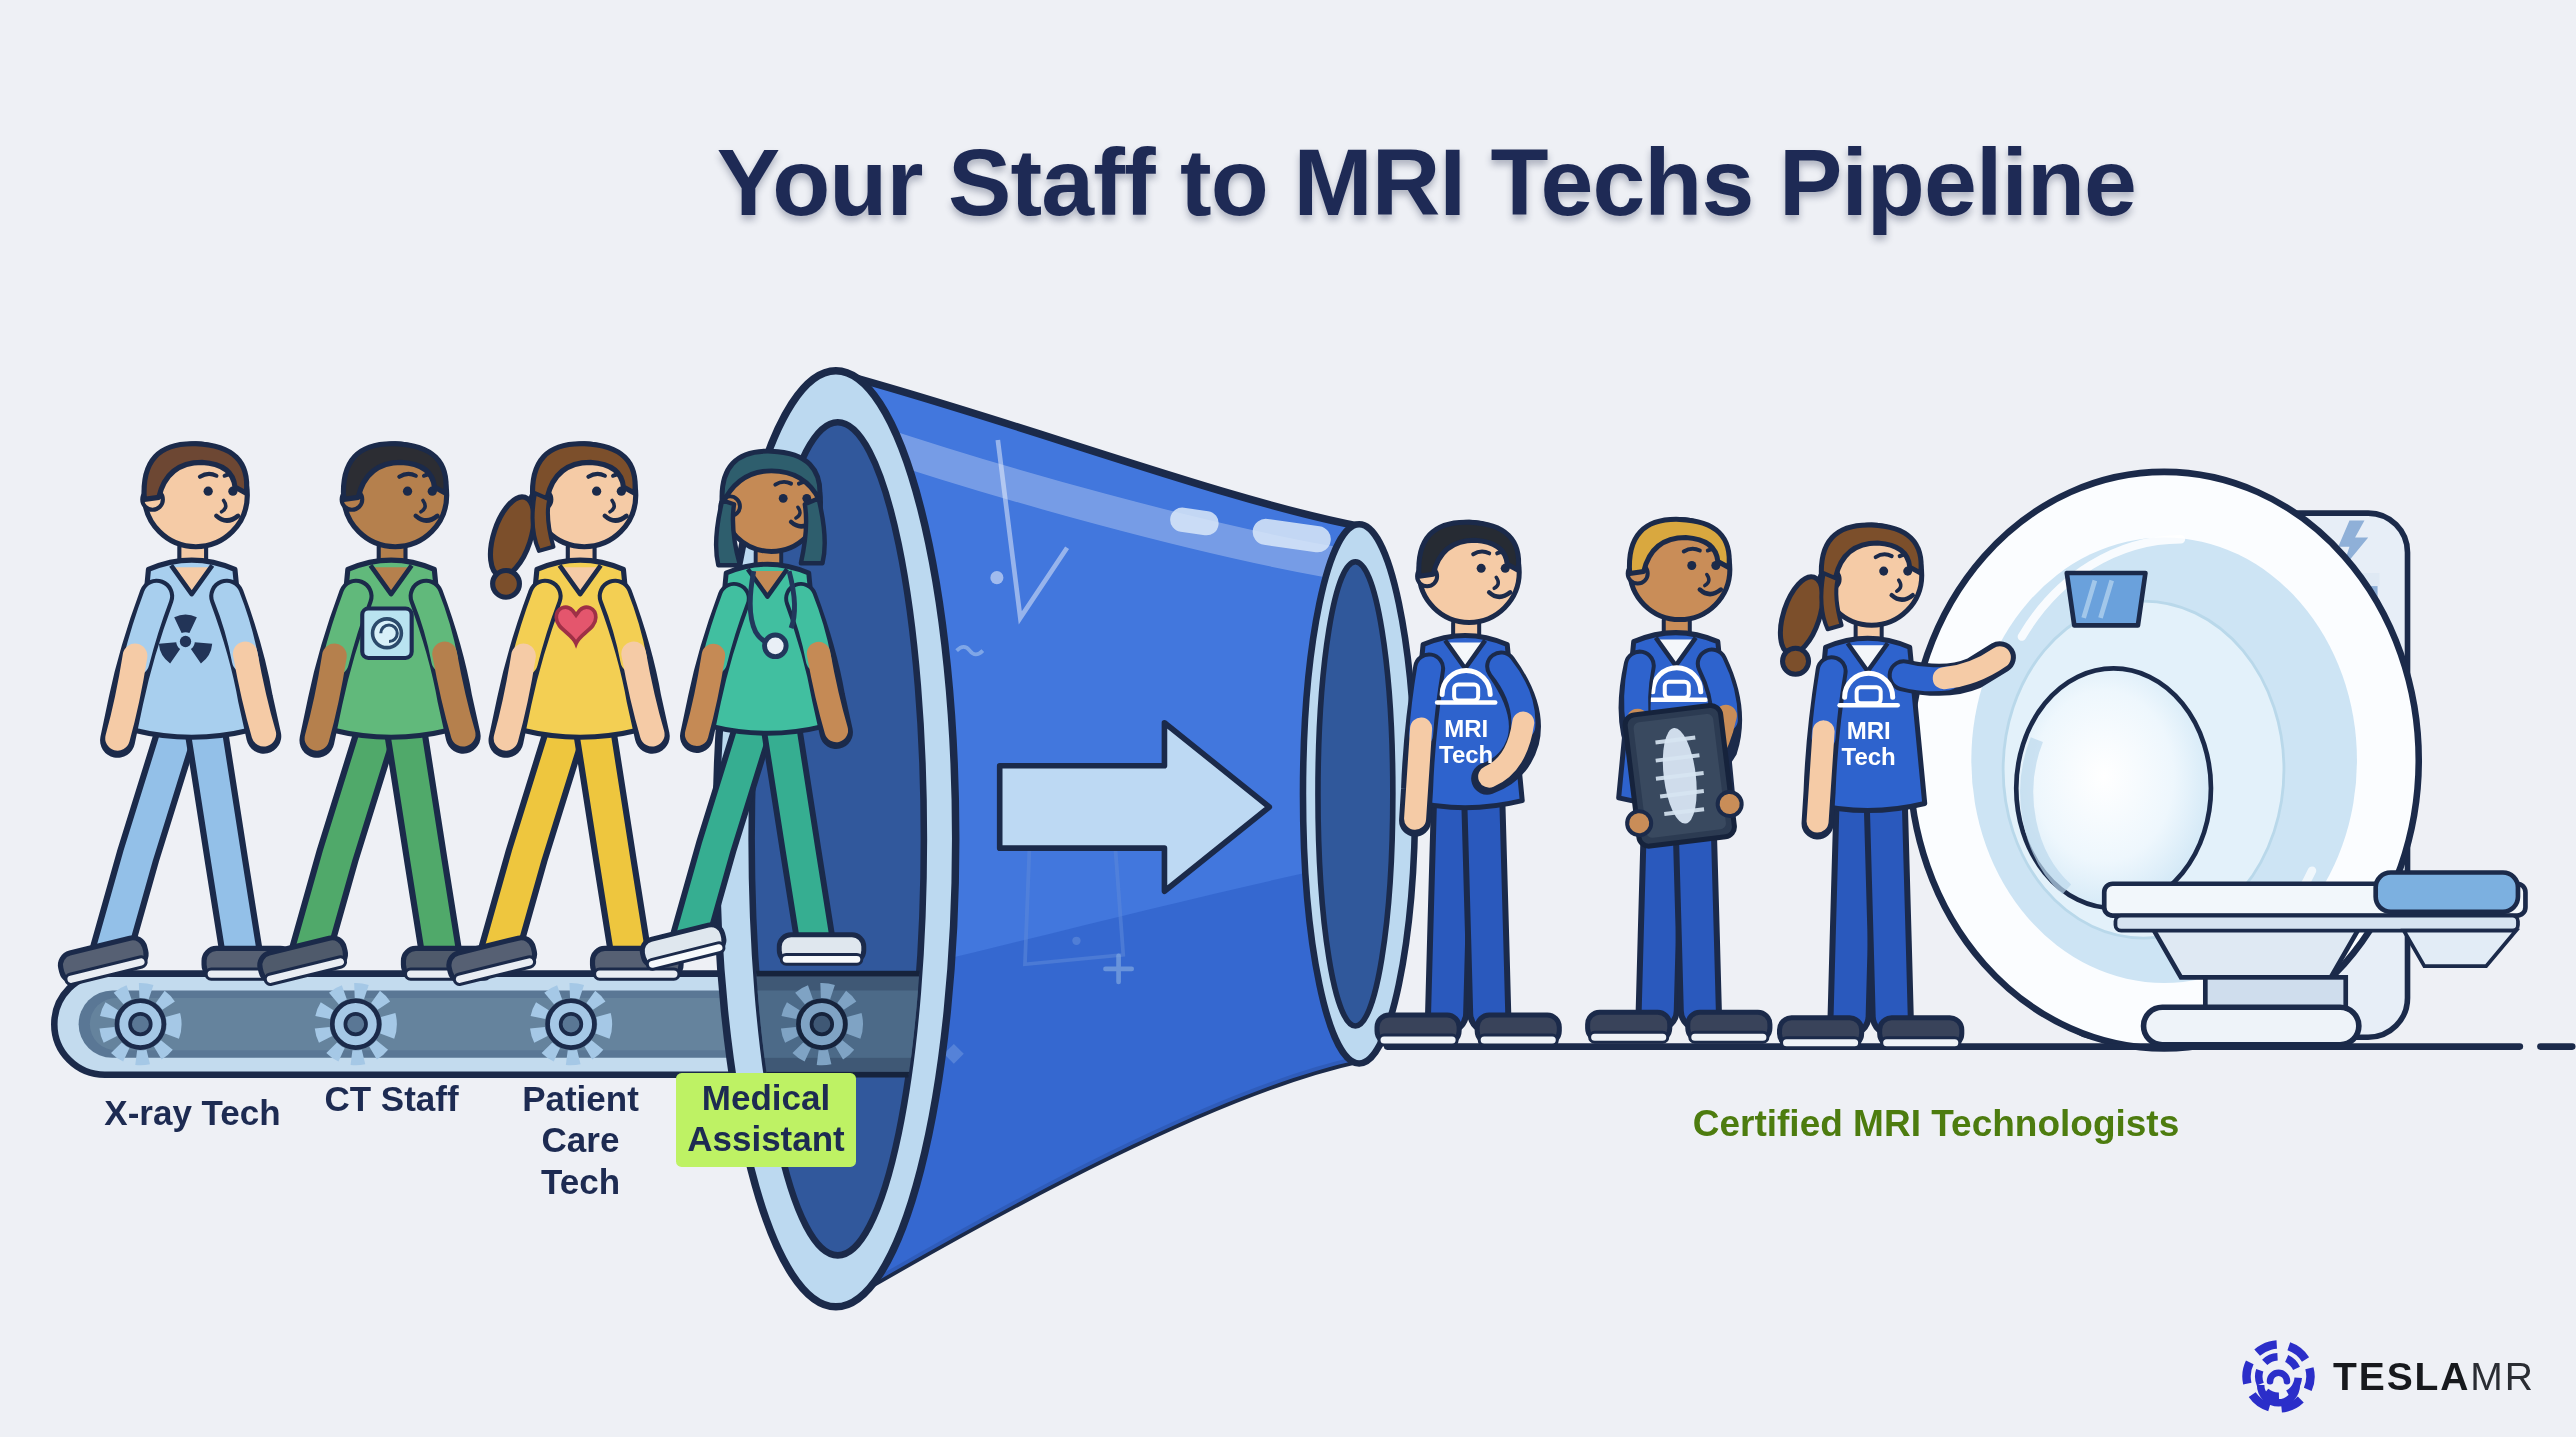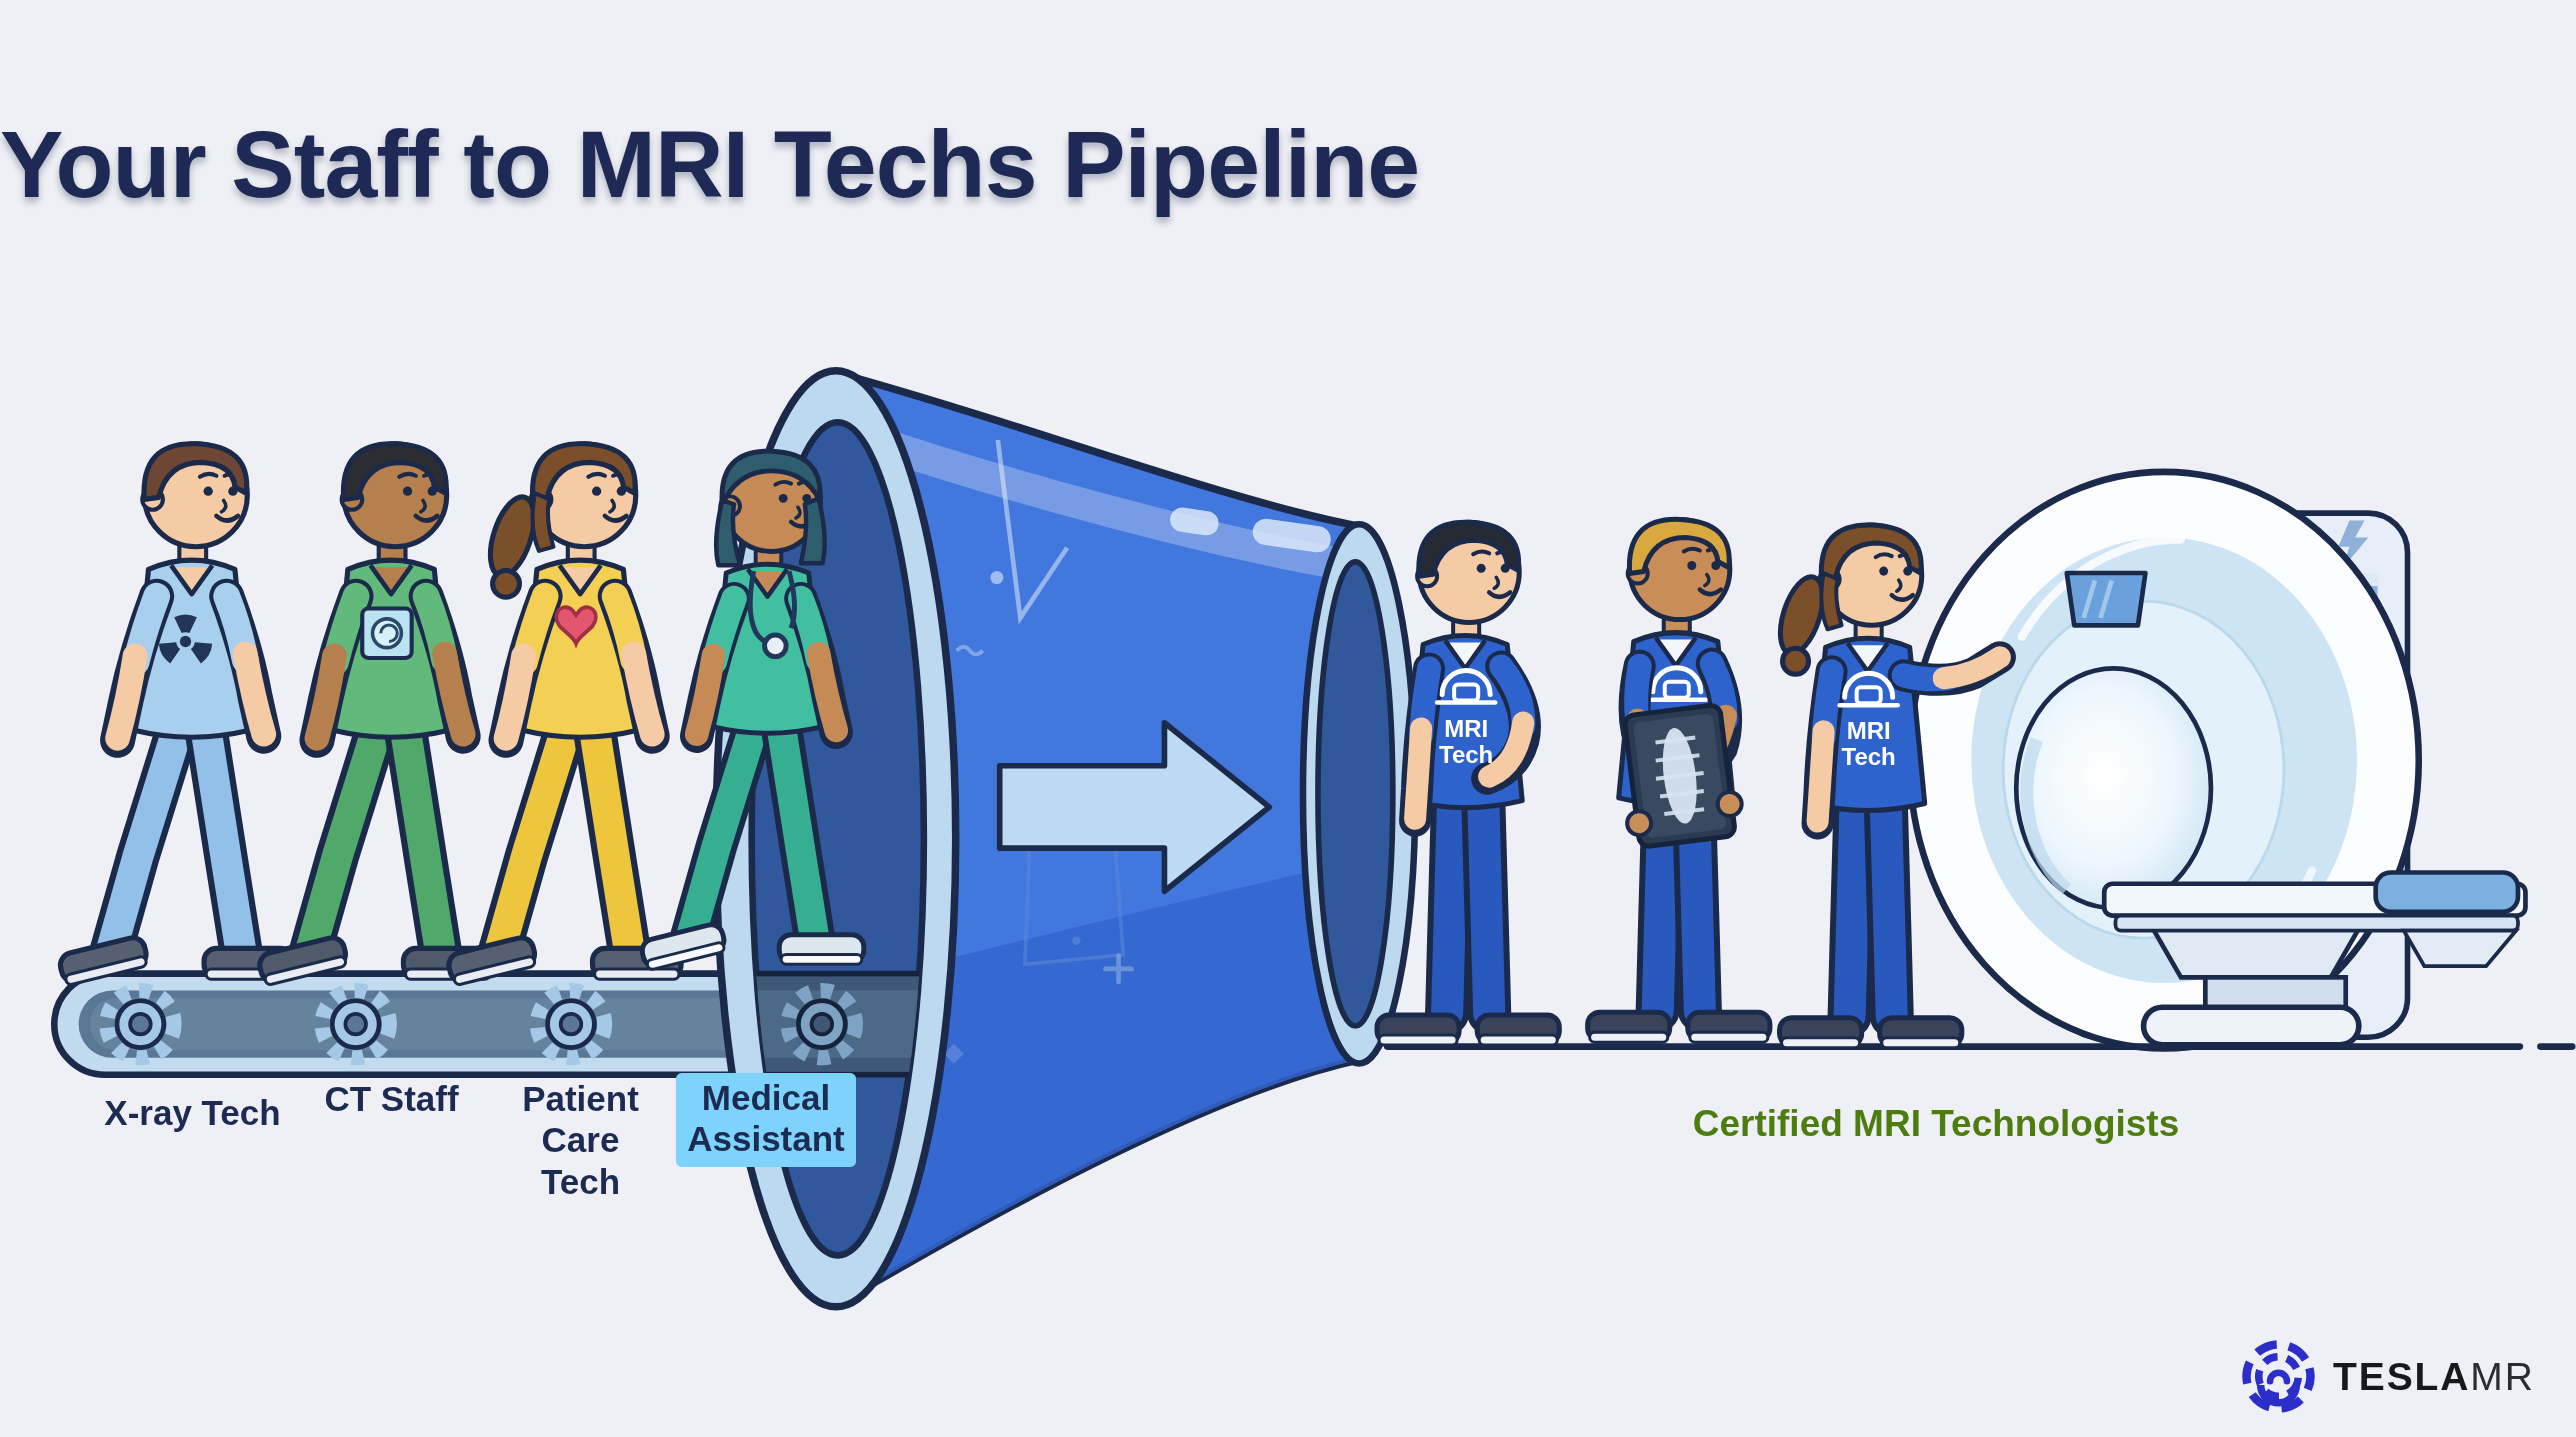--- a/index.html
+++ b/index.html
@@ -1,24 +1,24 @@
 <!DOCTYPE html>
 <html style="font-size:15px"><head>
 <meta charset="utf-8">
 <style>
   html,body{margin:0;padding:0;background:#eef0f5;}
   #canvas{position:relative;width:2576px;height:1438px;background:#eef0f5;overflow:hidden;
           font-family:"Liberation Sans",sans-serif;}
   #scene{position:absolute;left:0;top:0;}
-  .title{position:absolute;left:0;top:110px;width:2136px;text-align:left;
+  .title{position:absolute;left:0;top:128px;width:2136px;text-align:right;
          font-size:95px;font-weight:bold;letter-spacing:-0.9px;color:#1e2a55;
          text-shadow:0 4.7px 7.5px rgba(25,35,70,.30);}
   .role-label{position:absolute;text-align:center;font-size:35px;font-weight:bold;
               color:#1d2b52;line-height:1.18;}
-  .role-label.boxed{background:#7dd3fc;border-radius:5.6px;padding:3.7px 0 7.5px;}
+  .role-label.boxed{background:#bef264;border-radius:5.6px;padding:3.7px 0 7.5px;}
   .caption{position:absolute;left:1655px;top:1103px;width:562px;text-align:center;
            font-size:37px;font-weight:bold;color:#4d7c0f;}
   .logo{position:absolute;left:2239px;top:1337px;display:flex;align-items:center;gap:15px;}
   .logo-text{font-size:39px;letter-spacing:1.9px;color:#17191d;white-space:nowrap;}
   .logo-text b{font-weight:bold;}
   .logo-text span{font-weight:normal;color:#2a2d33;}
 </style>
 </head>
 <body>
 

